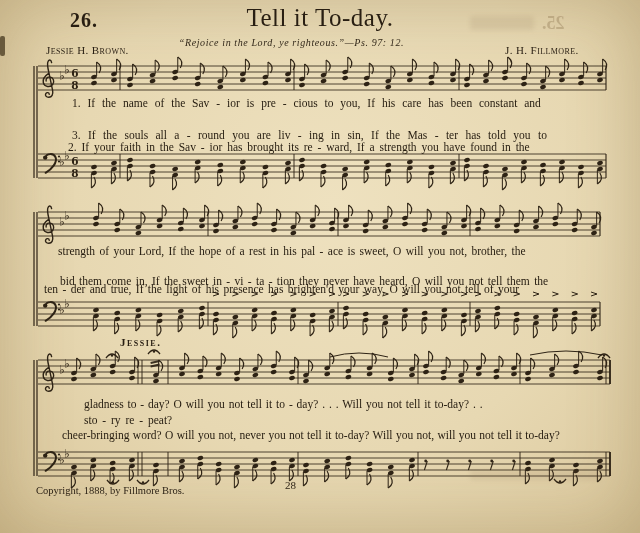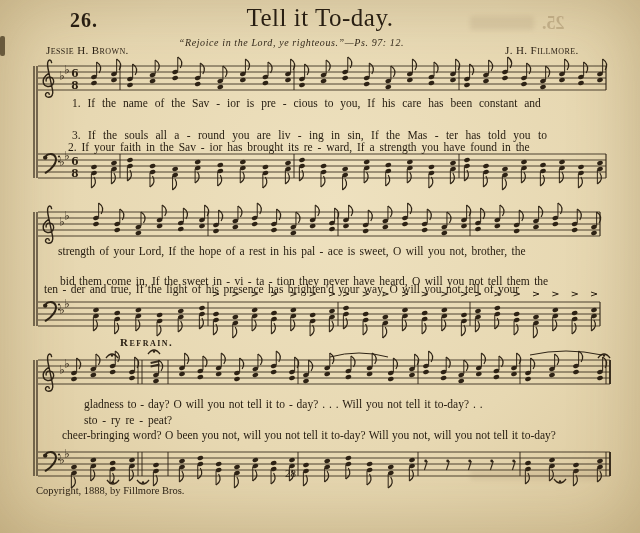--- a/index.html
+++ b/index.html
@@ -14,21 +14,21 @@
   .abs{position:absolute;}
   .hymn-number{left:70px;top:9px;font-size:20px;font-weight:bold;letter-spacing:1px;}
   .title{left:0;top:4px;width:640px;text-align:center;font-size:25px;font-weight:normal;letter-spacing:.5px;}
   .subtitle{left:0;top:37px;width:583px;text-align:center;font-style:italic;font-size:10px;letter-spacing:.6px;color:#33281a;}
   .author{font-variant:small-caps;font-size:11px;letter-spacing:.4px;}
   .author-left{left:46px;top:44px;}
   .author-right{left:505px;top:44px;}
   .lyric{font-size:11.5px;white-space:nowrap;color:#241b0f;}
   .refrain-label{left:120px;top:336px;font-variant:small-caps;font-weight:bold;font-size:11px;letter-spacing:1.5px;}
   .copyright{left:36px;top:485px;font-size:10.5px;}
-  .page-number{left:0;top:467px;width:581px;text-align:center;font-size:11px;}
+  .page-number{left:0;top:479px;width:581px;text-align:center;font-size:11px;}
   .bleed-num{left:542px;top:13px;font-size:18px;font-weight:bold;color:rgba(128,104,64,.32);transform:scaleX(-1);filter:blur(.6px);}
   .smudge{background:rgba(135,110,70,.12);filter:blur(2px);border-radius:3px;}
   .edge-tick{left:0;top:36px;width:5px;height:20px;background:#46381f;opacity:.75;border-radius:2px;}
   svg.music{left:0;top:0;}
 </style>
 </head>
 <body>
 
 <div class="page">
 
@@ -812,25 +812,25 @@
   <div class="abs author author-right">J. H. Fillmore.</div>
 
   <div class="abs lyric" style="left:72px;top:97px;word-spacing:4px;text-align:center;">1. If the name of the Sav - ior is pre - cious to you,  If his care has been constant and</div>
   <div class="abs lyric" style="left:68px;top:113px;word-spacing:2px;margin-top:28px;">2. If your faith in the Sav - ior has brought its re - ward,  If a strength you have found in the</div>
   <div class="abs lyric" style="left:72px;top:129px;word-spacing:4.5px;">3. If the souls all a - round you are liv - ing in sin,  If the Mas - ter has told you to</div>
 
   <div class="abs lyric" style="left:44px;top:243px;word-spacing:1.5px;margin-top:40px;">ten - der and true, If the light of his presence has brighten'd your way, O will you not tell of your</div>
   <div class="abs lyric" style="left:58px;top:245px;word-spacing:1.5px;">strength of your Lord, If the hope of a rest in his pal - ace is sweet, O will you not, brother, the</div>
   <div class="abs lyric" style="left:60px;top:275px;word-spacing:1.5px;">bid them come in,  If the sweet in - vi - ta - tion they never have heard, O will you not tell them the</div>
 
-  <div class="abs refrain-label">Refrain.</div>
+  <div class="abs refrain-label">Jessie.</div>
 
   <div class="abs lyric" style="left:84px;top:398px;word-spacing:1px;">gladness to - day?  O will you not tell it to - day? . . .  Will you not tell it to-day? . .</div>
   <div class="abs lyric" style="left:84px;top:414px;word-spacing:2px;">sto - ry re - peat?</div>
-  <div class="abs lyric" style="left:62px;top:429px;word-spacing:0.5px;">cheer-bringing word? O been you not, will you not tell it to-day? Will you not, will you not tell it to-day?</div>
+  <div class="abs lyric" style="left:62px;top:429px;word-spacing:0.5px;">cheer-bringing word? O will you not, never you not tell it to-day? Will you not, will you not tell it to-day?</div>
 
   <div class="abs copyright">Copyright, 1888, by Fillmore Bros.</div>
   <div class="abs page-number">28</div>
 
   <div class="abs bleed-num">25.</div>
   <div class="abs smudge" style="left:470px;top:16px;width:64px;height:14px;"></div>
   <div class="abs smudge" style="left:470px;top:470px;width:130px;height:10px;"></div>
   <div class="abs edge-tick"></div>
 
 </div>

